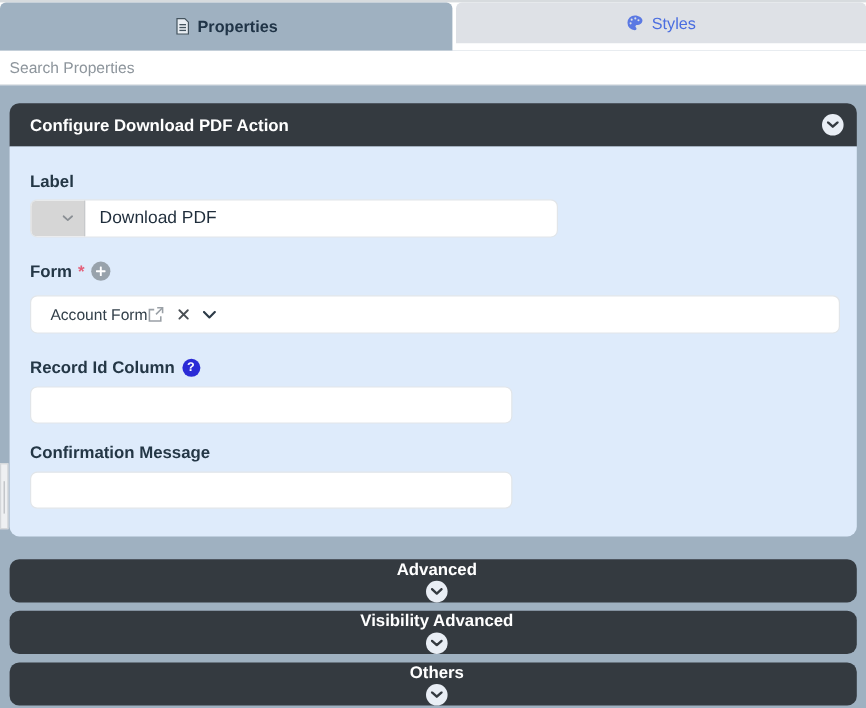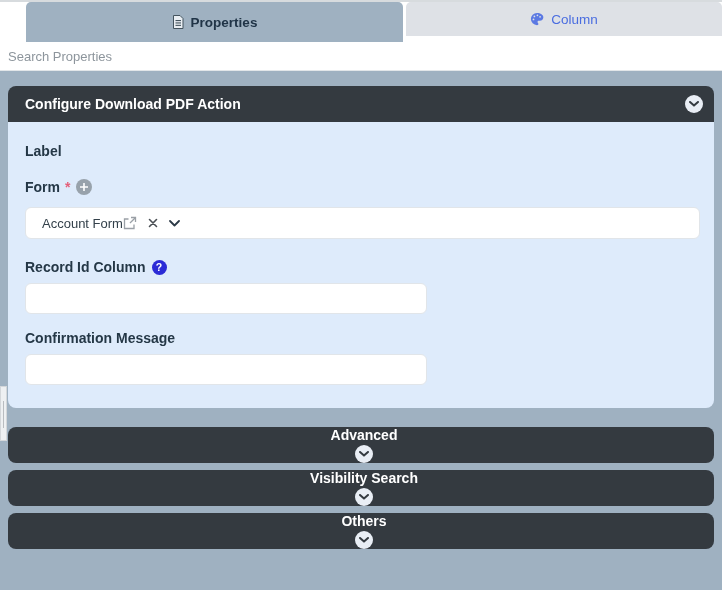--- a/index.html
+++ b/index.html
@@ -11,21 +11,20 @@
     overflow:hidden;
   }
 
   
   .tabbar {
     height:42px;
     background:#ffffff;
     border-top:2px solid #d7dbde;
     display:flex;
     align-items:flex-start;
-    padding-left:26px;
   }
   .tab {
     display:flex; align-items:center; justify-content:center; gap:7px;
     cursor:pointer; font-size:13.5px;
   }
   .tab-properties {
     width:377px; height:40px;
     background:#9fb1c1;
     border-radius:5px 5px 0 0;
     color:#203447; font-weight:bold;
@@ -186,21 +185,21 @@
   <div class="tab tab-styles">
     <span>
       <svg width="14" height="14" viewBox="0 0 16 16">
         <path fill="#5b79e3" d="M8 1a7 7 0 1 0 0 14c1.1 0 1.6-.7 1.6-1.4 0-.5-.2-.8-.5-1.1-.3-.3-.5-.6-.5-1.1 0-.8.7-1.4 1.5-1.4H11a4.3 4.3 0 0 0 4.3-4.2C15.3 3.3 12 1 8 1z"></path>
         <circle cx="5" cy="5" r="1" fill="#dee1e6"></circle>
         <circle cx="8.5" cy="3.8" r="1" fill="#dee1e6"></circle>
         <circle cx="11.5" cy="5.5" r="1" fill="#dee1e6"></circle>
         <circle cx="4" cy="8.5" r="1" fill="#dee1e6"></circle>
       </svg>
     </span>
-    <span>Column</span>
+    <span>Styles</span>
   </div>
 </div>
 
 <div class="search-row">
   <input type="text" placeholder="Search Properties" style="">
 </div>
 
 <div class="content">
 
   <div>
@@ -210,20 +209,28 @@
         <svg width="10" height="6" viewBox="0 0 10 6">
           <path d="M1 1 L5 4.6 L9 1" fill="none" stroke="#343a40" stroke-width="2" stroke-linecap="round" stroke-linejoin="round"></path>
         </svg>
       </span>
     </div>
 
     <div class="panel-body">
 
       <div class="field-label-row">
         <span>Label</span>
+      </div>
+      <div class="input-group">
+        <div class="dd-button">
+          <svg width="9" height="6" viewBox="0 0 10 6">
+            <path d="M1 1 L5 4.6 L9 1" fill="none" stroke="#8a8f94" stroke-width="1.6" stroke-linecap="round" stroke-linejoin="round"></path>
+          </svg>
+        </div>
+        <input type="text" value="Download PDF" style="">
       </div>
 
       <div class="field-label-row row-between mt20">
         <span class="label-left">
           <span>Form</span>
           <span class="required">*</span>
         </span>
         <span class="plus-circle">
           <svg width="8" height="8" viewBox="0 0 8 8">
             <path d="M4 0.5 V7.5 M0.5 4 H7.5" stroke="#ffffff" stroke-width="1.6" stroke-linecap="round"></path>
@@ -270,21 +277,21 @@
   <div class="acc-header all-round collapsed-section first-collapsed">
     <span>Advanced</span>
     <span class="chev-circle">
       <svg width="10" height="6" viewBox="0 0 10 6">
         <path d="M1 1 L5 4.6 L9 1" fill="none" stroke="#343a40" stroke-width="2" stroke-linecap="round" stroke-linejoin="round"></path>
       </svg>
     </span>
   </div>
 
   <div class="acc-header all-round collapsed-section">
-    <span>Visibility Search</span>
+    <span>Visibility Advanced</span>
     <span class="chev-circle">
       <svg width="10" height="6" viewBox="0 0 10 6">
         <path d="M1 1 L5 4.6 L9 1" fill="none" stroke="#343a40" stroke-width="2" stroke-linecap="round" stroke-linejoin="round"></path>
       </svg>
     </span>
   </div>
 
   <div class="acc-header all-round collapsed-section">
     <span>Others</span>
     <span class="chev-circle">

